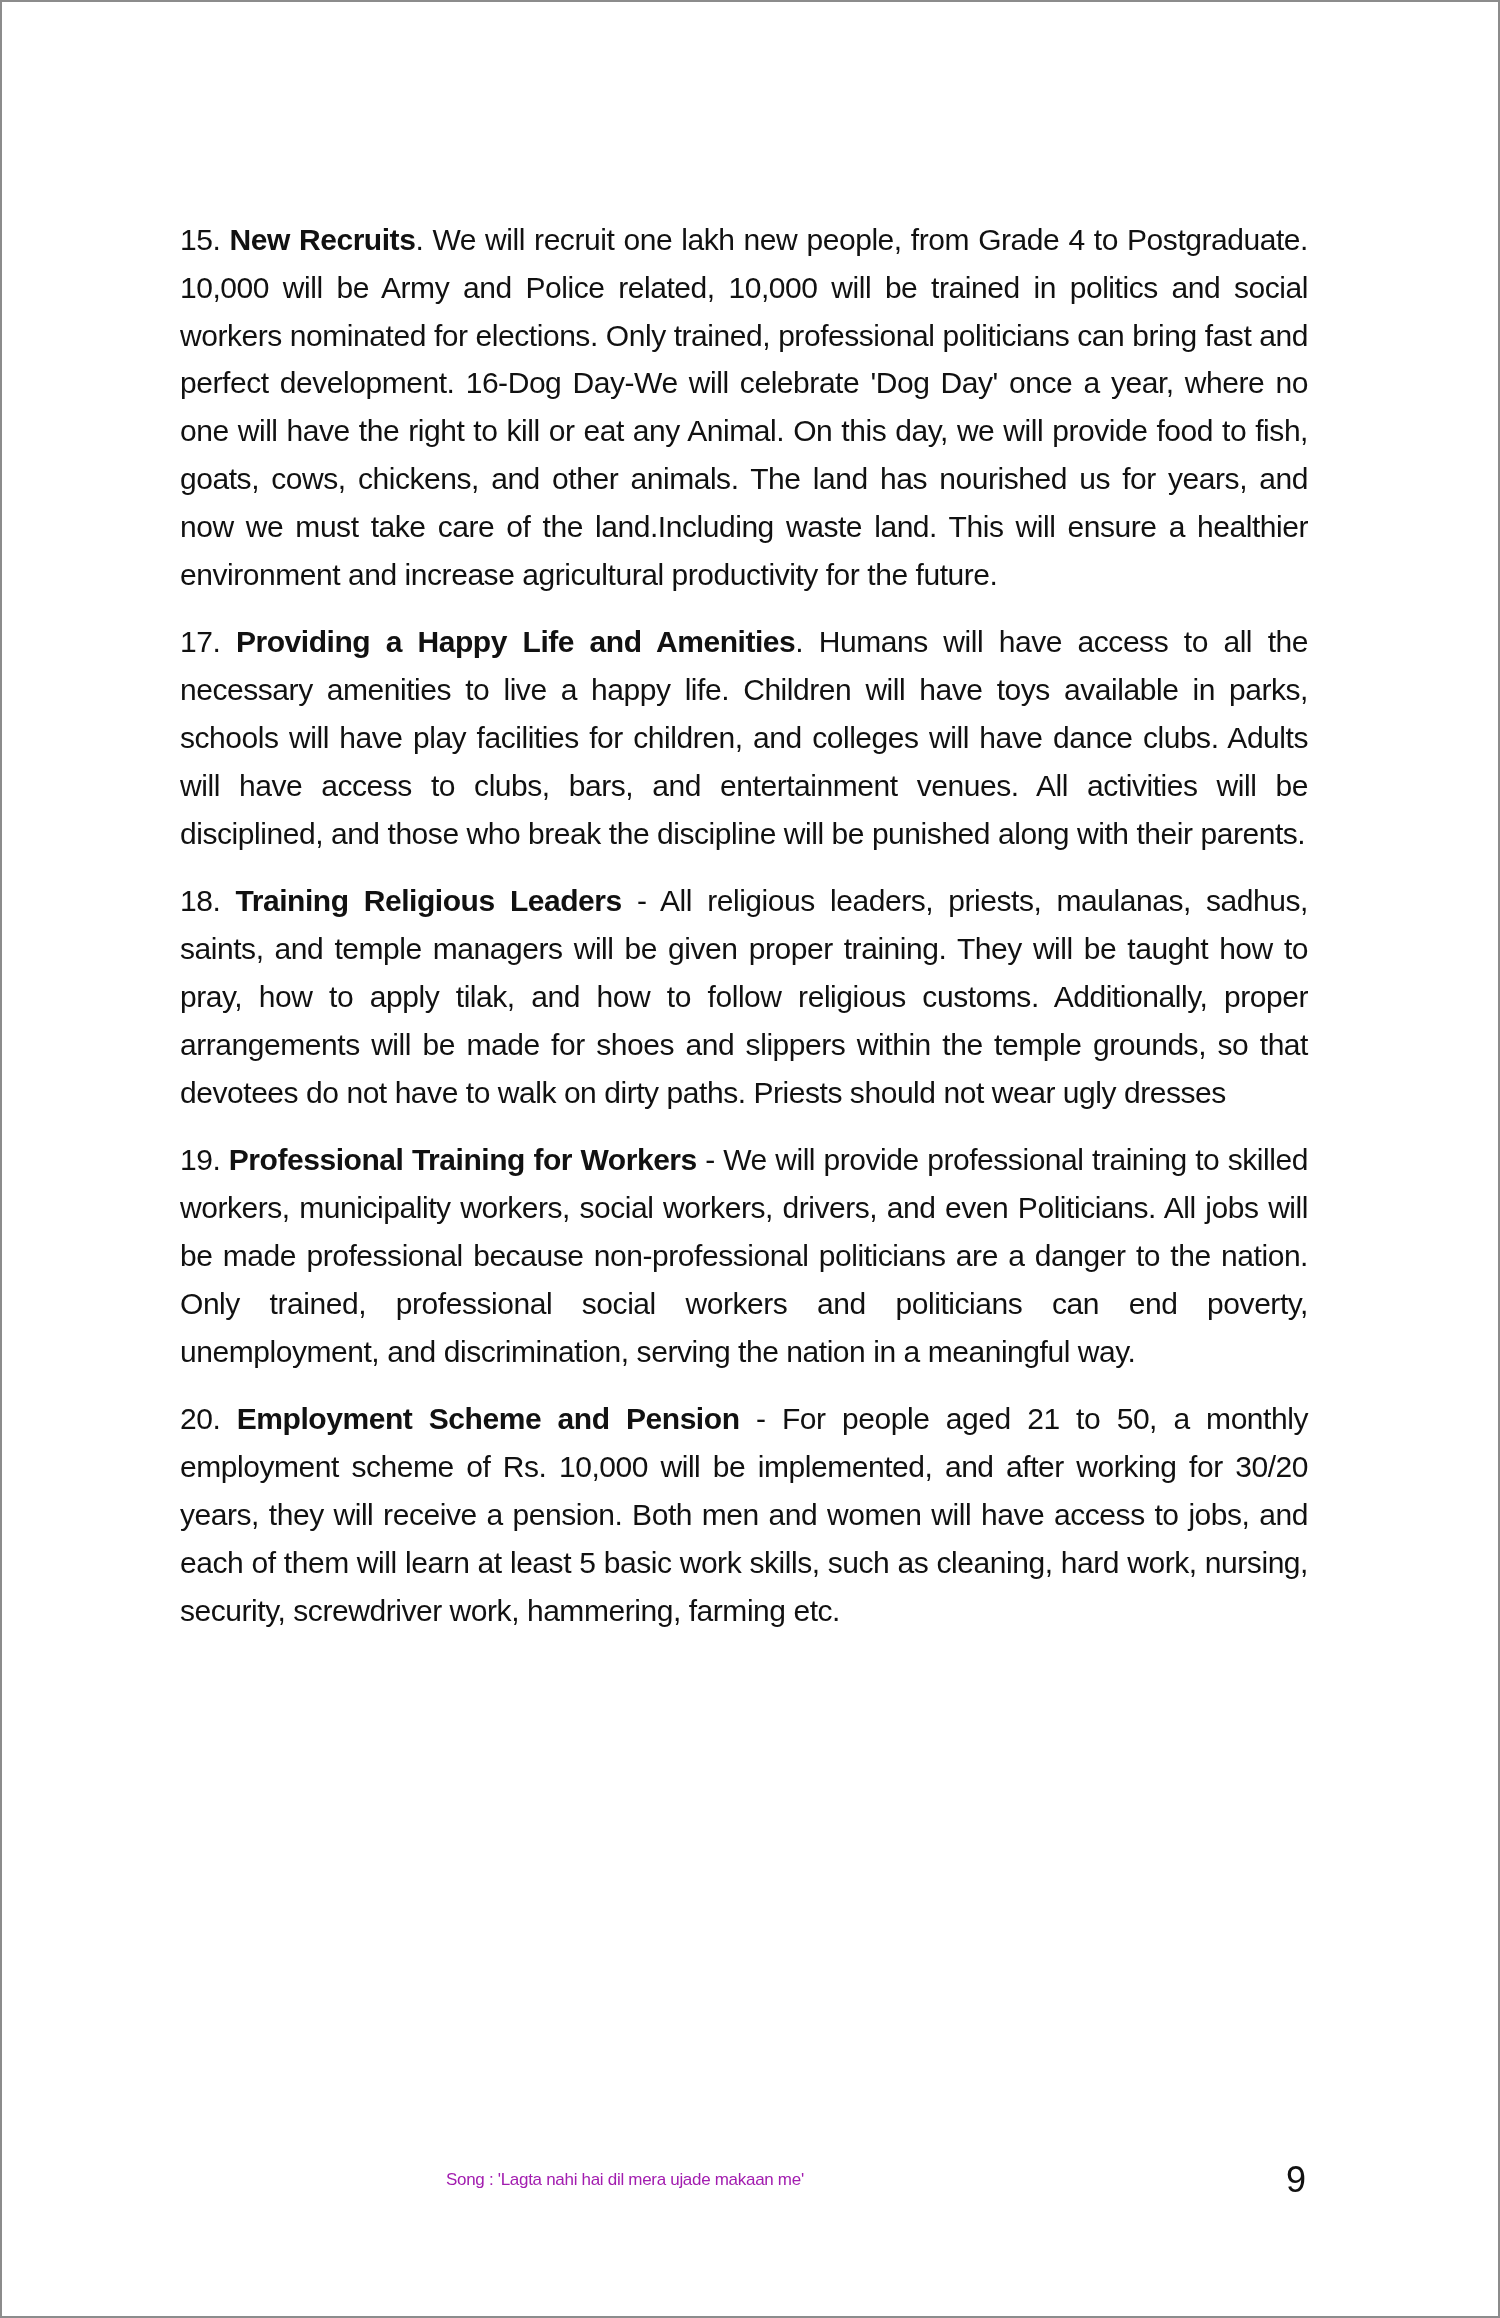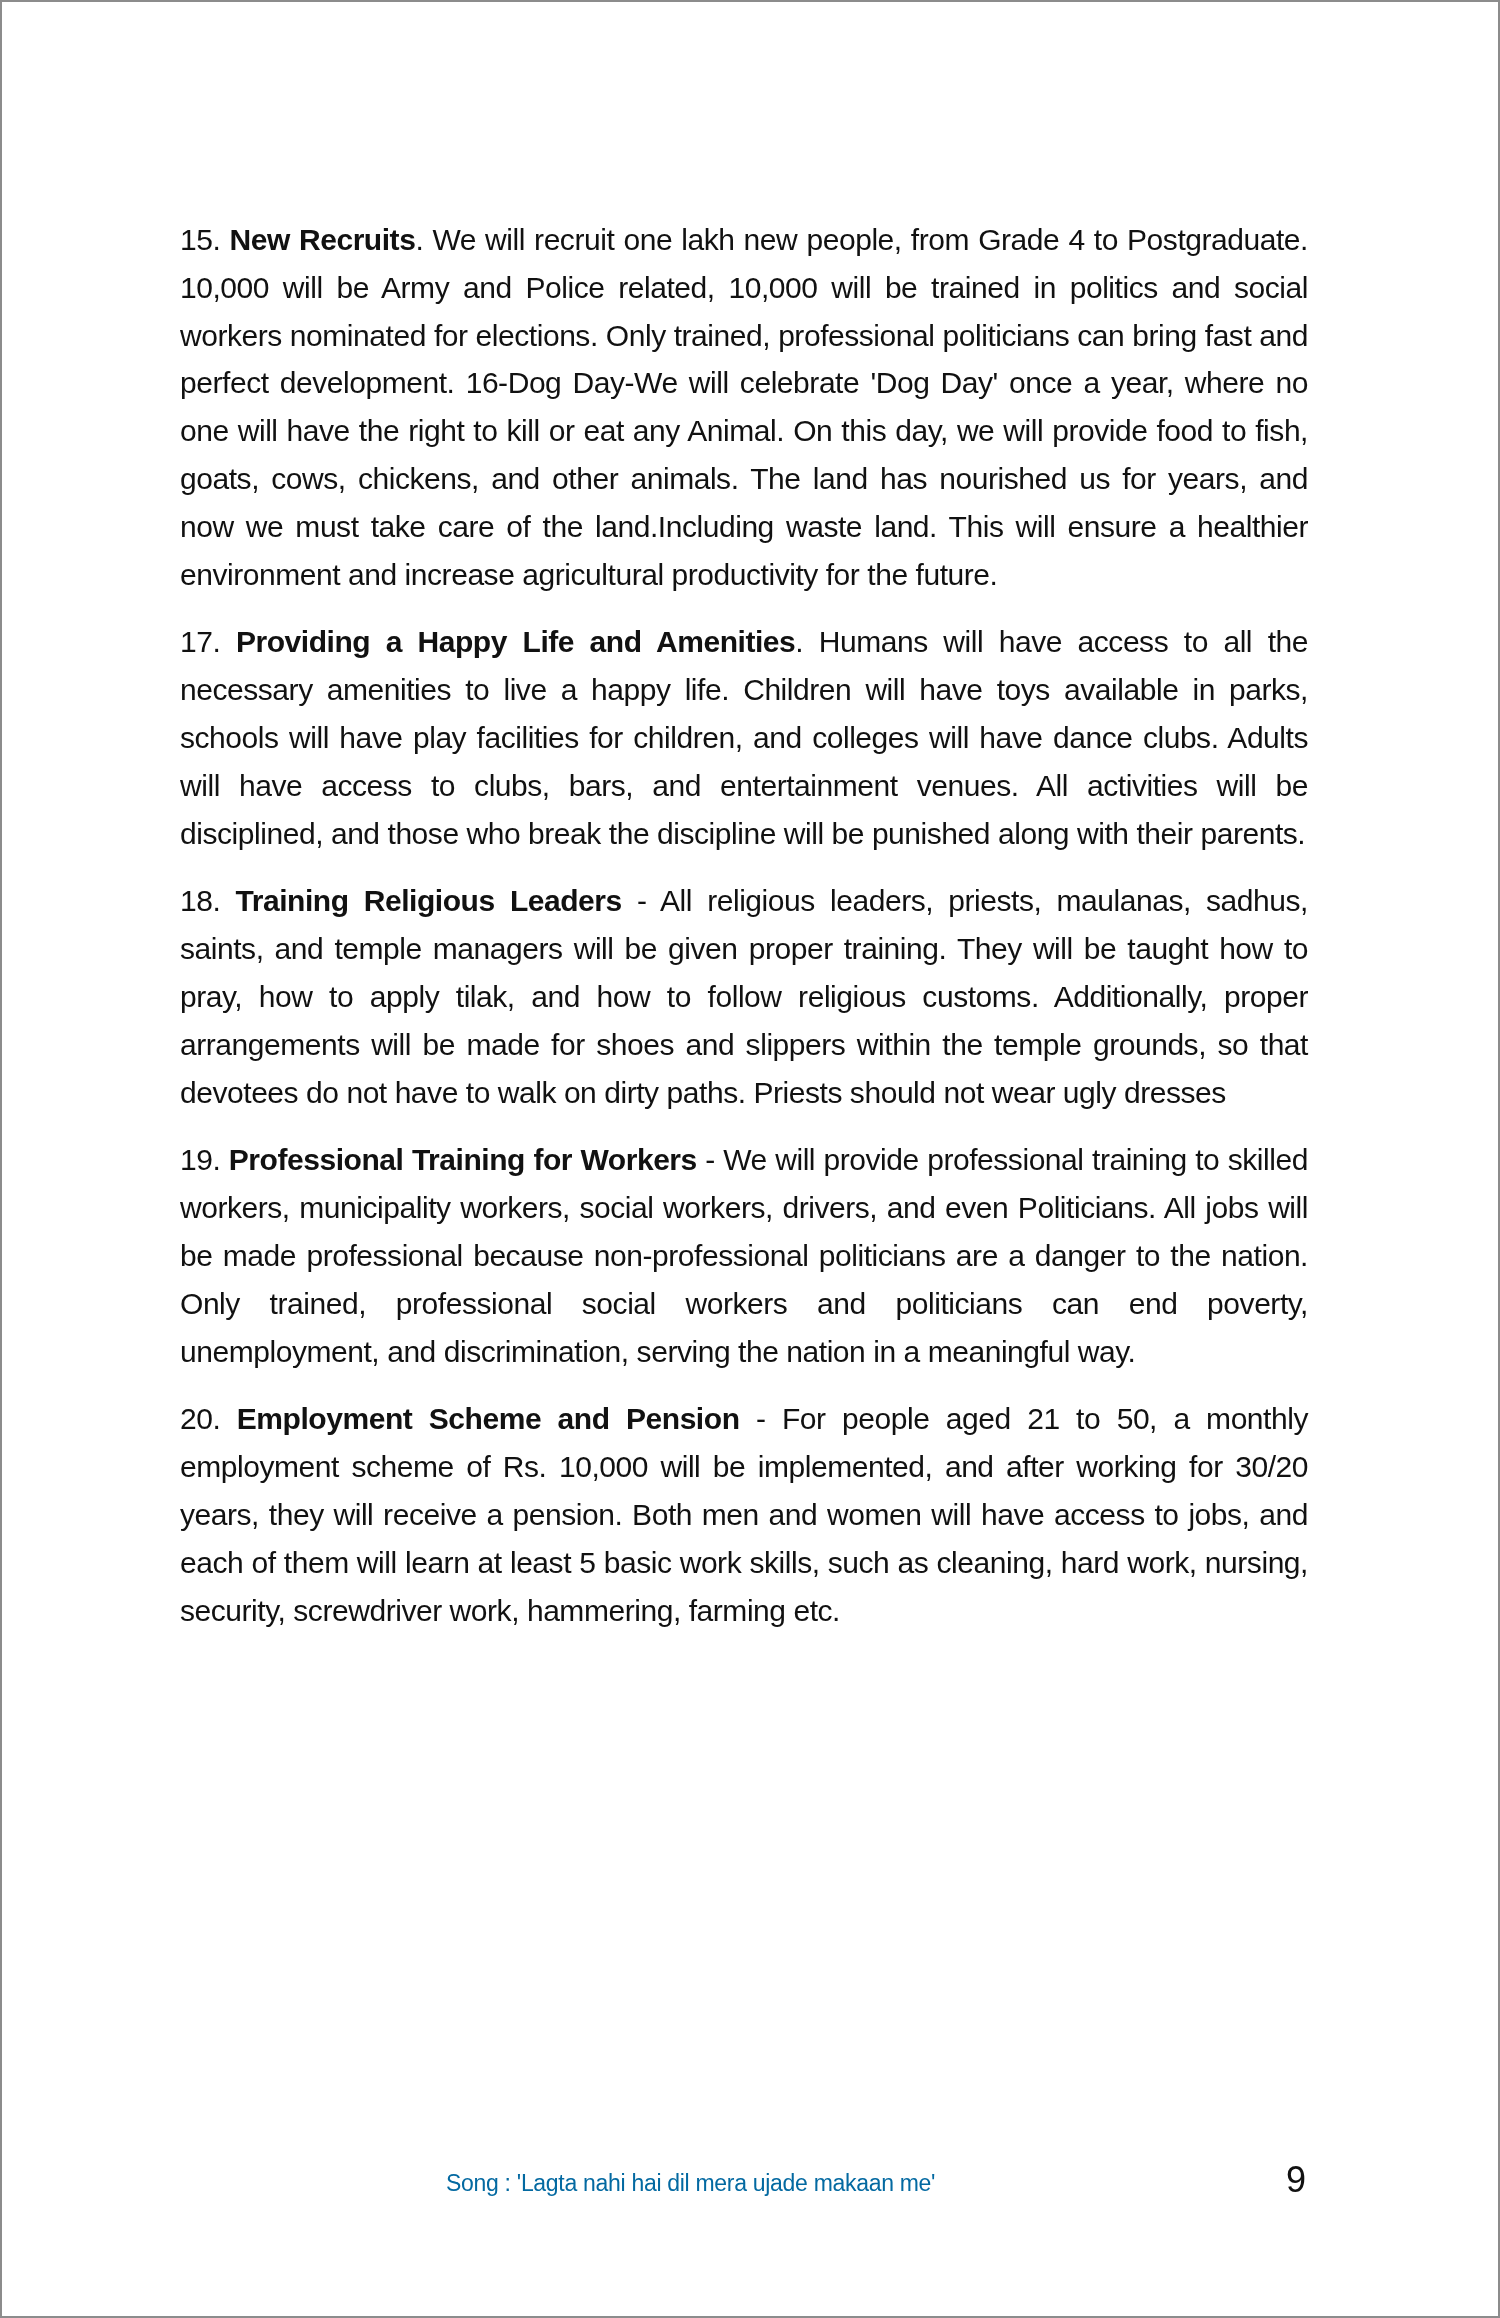--- a/index.html
+++ b/index.html
@@ -40,22 +40,22 @@
       text-align: justify;
       text-align-last: left;
     }
     .para .num { font-weight: normal; }
     .para .title { font-weight: bold; }
     .footer-song {
       position: absolute;
       left: 444px;
       top: 2168px;
       font-family: "Liberation Sans", sans-serif;
-      font-size: 23px;
-      color: #0369a1;
+      font-size: 17px;
+      color: #a21caf;
       letter-spacing: -0.3px;
     }
     .footer-page {
       position: absolute;
       left: 1284px;
       top: 2157px;
       font-family: "Liberation Sans", sans-serif;
       font-size: 36px;
       color: #111111;
     }

